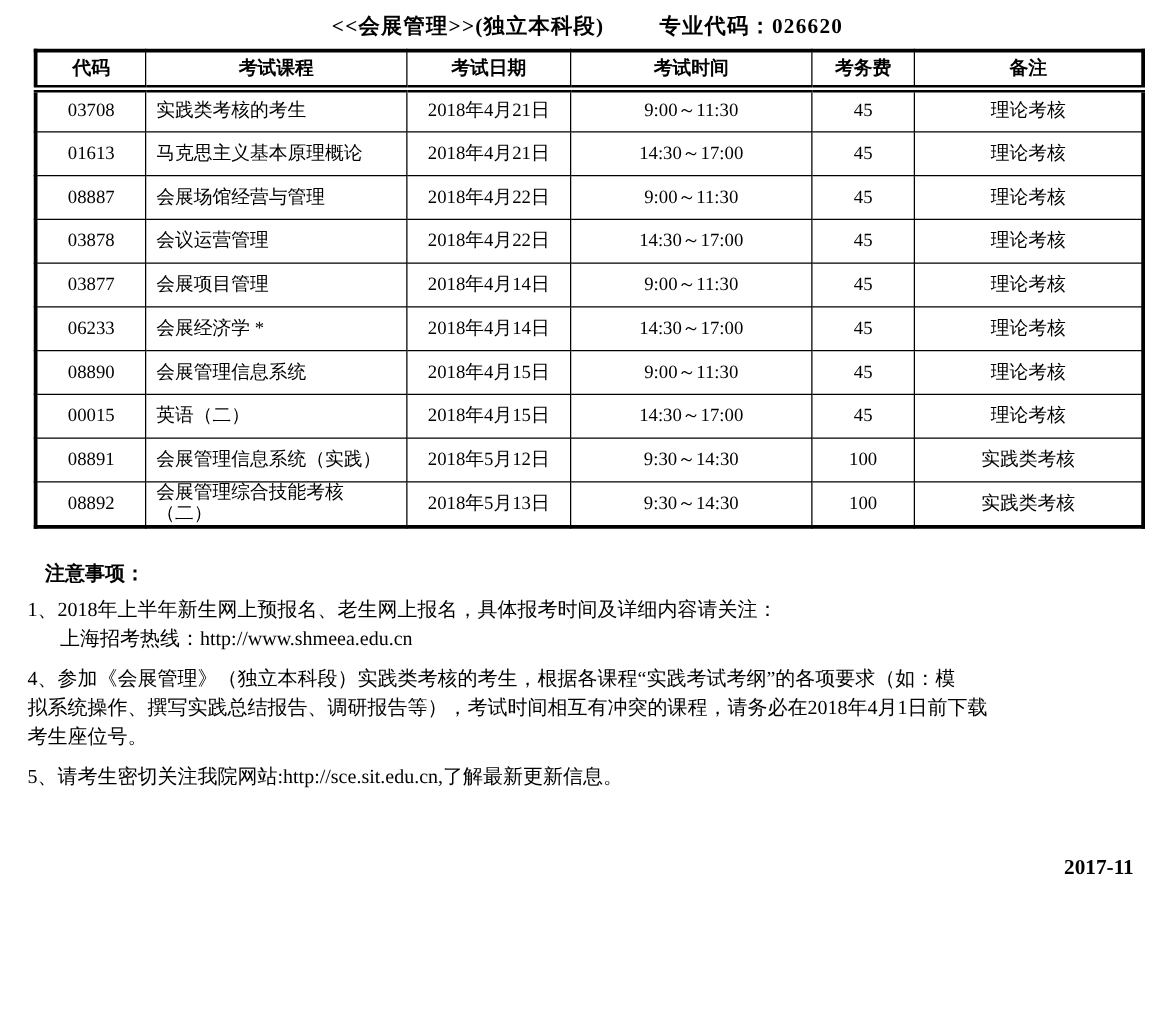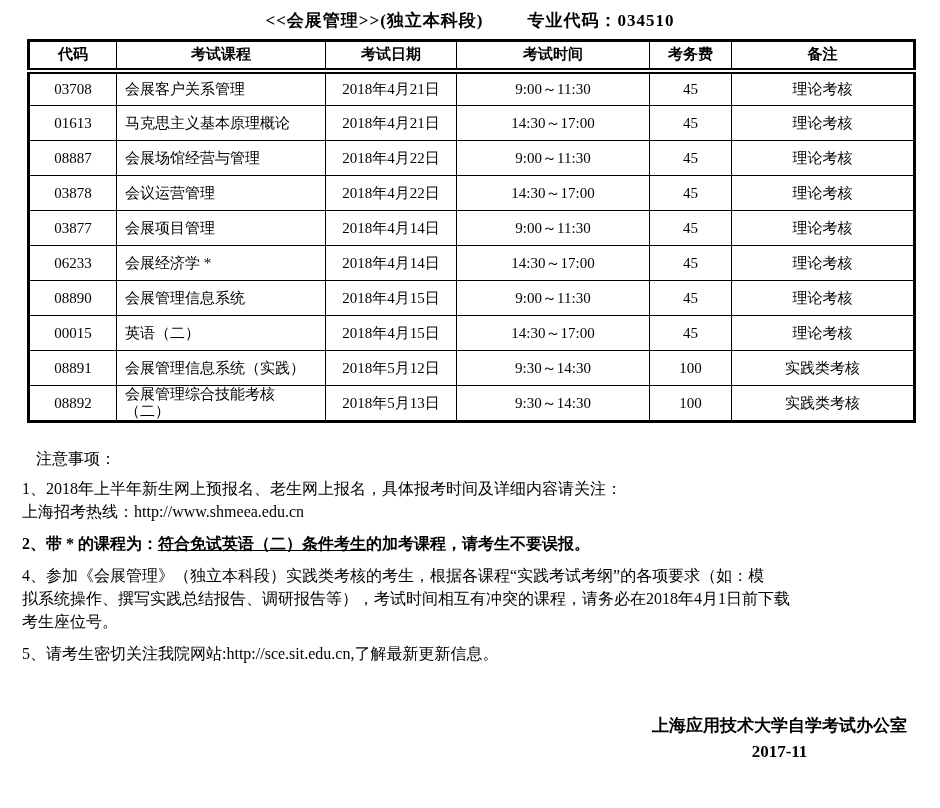--- a/index.html
+++ b/index.html
@@ -52,28 +52,29 @@
   table.exam-table td.course-cell {
     text-align: left;
     padding-left: 8px;
     white-space: pre-line;
   }
   .notes {
     margin: 26px 30px 0 22px;
     font-size: 16px;
   }
   .notes-heading {
-    font-weight: normal;
+    font-weight: bold;
     margin-left: 14px;
     margin-bottom: 7px;
   }
   .note-line {
     line-height: 23px;
   }
   .note-indent {
+    margin-left: 26px;
   }
   .note-gap {
     margin-top: 9px;
   }
   .note-bold {
     font-weight: bold;
   }
   .u {
     text-decoration: underline;
   }
@@ -84,21 +85,21 @@
     font-weight: bold;
     font-size: 17px;
     line-height: 26px;
   }
 </style>
 </head>
 <body>
 
 <div class="title-row">
   <span>&lt;&lt;会展管理&gt;&gt;(独立本科段)</span>
-  <span>专业代码：034510</span>
+  <span>专业代码：026620</span>
 </div>
 
 <table class="exam-table">
   <colgroup>
     <col style="width:88px">
     <col style="width:209px">
     <col style="width:131px">
     <col style="width:193px">
     <col style="width:82px">
     <col style="width:183px">
@@ -109,21 +110,21 @@
       <th>考试课程</th>
       <th>考试日期</th>
       <th>考试时间</th>
       <th>考务费</th>
       <th>备注</th>
     </tr>
   </thead>
   <tbody>
   <tr>
     <td>03708</td>
-    <td class="course-cell">会展客户关系管理</td>
+    <td class="course-cell">实践类考核的考生</td>
     <td>2018年4月21日</td>
     <td>9:00～11:30</td>
     <td>45</td>
     <td>理论考核</td>
   </tr>
 
   <tr>
     <td>01613</td>
     <td class="course-cell">马克思主义基本原理概论</td>
     <td>2018年4月21日</td>
@@ -205,25 +206,21 @@
     <td>100</td>
     <td>实践类考核</td>
   </tr>
 </tbody>
 </table>
 
 <div class="notes">
   <div class="notes-heading">注意事项：</div>
   <div class="note-line">1、2018年上半年新生网上预报名、老生网上报名，具体报考时间及详细内容请关注：</div>
   <div class="note-line note-indent">上海招考热线：http://www.shmeea.edu.cn</div>
-  <div class="note-line note-bold note-gap">
-    <span>2、带 * 的课程为：</span><span class="u">符合免试英语（二）条件考生</span><span>的加考课程，请考生不要误报。</span>
-  </div>
   <div class="note-line note-gap">4、参加《会展管理》（独立本科段）实践类考核的考生，根据各课程“实践考试考纲”的各项要求（如：模</div>
   <div class="note-line">拟系统操作、撰写实践总结报告、调研报告等），考试时间相互有冲突的课程，请务必在2018年4月1日前下载</div>
   <div class="note-line">考生座位号。</div>
   <div class="note-line note-gap">5、请考生密切关注我院网站:http://sce.sit.edu.cn,了解最新更新信息。</div>
 </div>
 
 <div class="footer">
-  <div>上海应用技术大学自学考试办公室</div>
   <div>2017-11</div>
 </div>
 
 </body></html>

